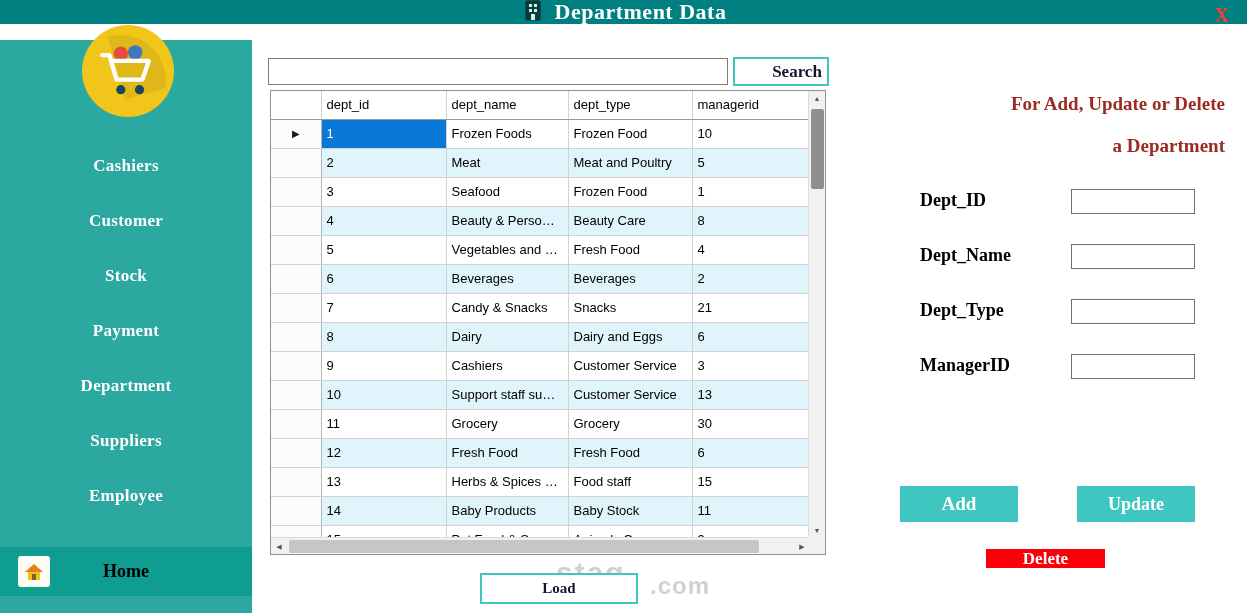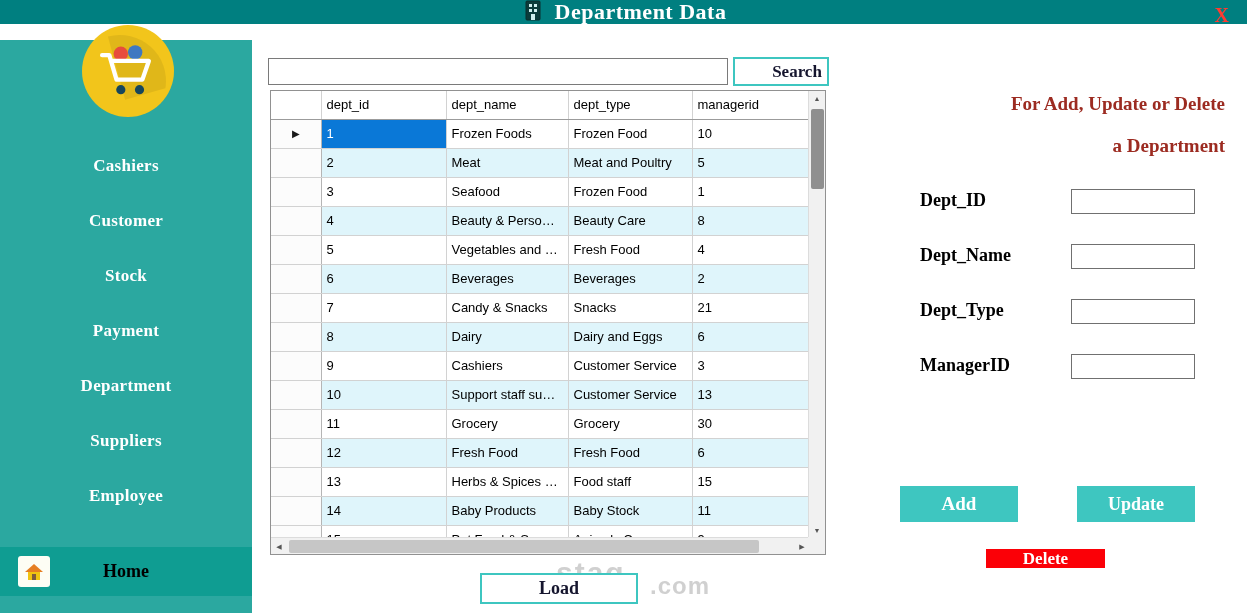--- a/index.html
+++ b/index.html
@@ -90,21 +90,21 @@
   }
   .hscroll .arr { position:absolute; top:0; width:16px; height:17px; line-height:17px; text-align:center; font-size:7px; color:#555; }
   .hscroll .arr.right { right:0; }
   .hthumb { position:absolute; left:18px; top:2px; width:470px; height:13px; background:#c6c6c6; border-radius:2px; }
   .scroll-corner { position:absolute; right:0; bottom:0; width:17px; height:17px; background:#f1f1f1; }
 
   
   .load-btn {
     position:absolute; left:480px; top:573px; width:158px; height:31px;
     background:#ffffff; border:2px solid var(--c-accent); color:#15152e;
-    font-weight:700; font-size:18px; font-family:"Liberation Serif", serif; cursor:pointer; z-index:2;
+    font-weight:700; font-size:15px; font-family:"Liberation Serif", serif; cursor:pointer; z-index:2;
   }
 
   
   .form-heading {
     position:absolute; width:360px; text-align:right; color:var(--c-heading);
     font-weight:700; font-size:19px; font-family:"Liberation Serif", serif;
   }
   .h1 { left:865px; top:93px; }
   .h2 { left:865px; top:135px; }
   .field-label {

